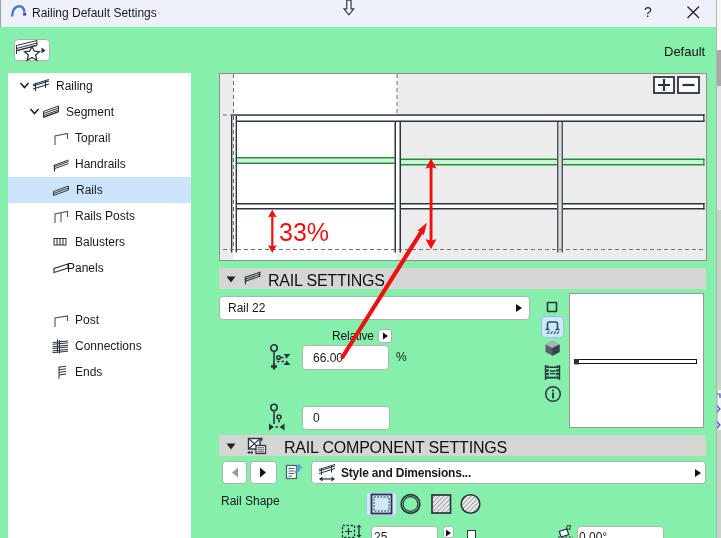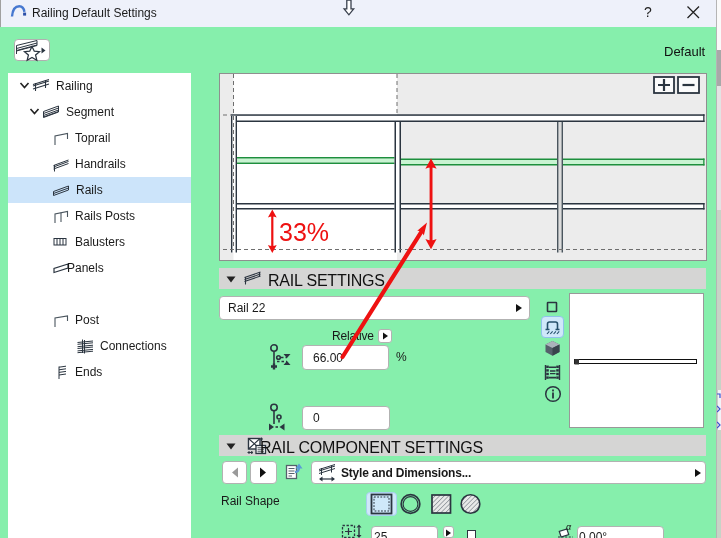--- a/index.html
+++ b/index.html
@@ -133,21 +133,21 @@
       <span class="lbl" style="left:59px;">Panels</span>
     </div>
     <div class="trow" style="top:234px;">
       <svg class="abs" style="left:45px;top:5px" width="17" height="17" viewBox="0 0 17 17">
           <g stroke="#4a555e" fill="none" stroke-width="1.1">
             <path d="M2 15 L2 6 L14.5 4 L14.5 9"></path>
           </g>
         </svg>
       <span class="lbl" style="left:67px;">Post</span>
     </div>
-    <div class="trow" style="top:260px;margin-left:25px;">
+    <div class="trow" style="top:260px;">
       <svg class="abs" style="left:43px;top:5px" width="19" height="16" viewBox="0 0 19 16">
           <g stroke="#2b3540" fill="none" stroke-width="1">
             <path d="M6.5 1.5 L6.5 15"></path>
             <path d="M8.5 2 L8.5 15.5"></path>
             <path d="M1.5 4.5 L17 3 M1.5 6.3 L17 4.8"></path>
             <path d="M1.5 8.7 L17 7.2 M1.5 10.5 L17 9"></path>
             <path d="M1.5 12.9 L17 11.4 M1.5 14.7 L17 13.2"></path>
           </g>
         </svg>
       <span class="lbl" style="left:67px;">Connections</span>
@@ -319,21 +319,21 @@
       <path d="M0.5 0.5 L9.5 0.5 L5 6.5 Z" fill="#222"></path>
     </svg>
   <svg class="abs" style="left:247px;top:437px" width="20" height="18" viewBox="0 0 20 18">
     <rect x="1.5" y="1.5" width="11.5" height="10.5" fill="#fff" stroke="#2b3540" stroke-width="1.4"></rect>
     <path d="M1.5 1.5 L13 12 M13 1.5 L1.5 12" stroke="#2b3540" stroke-width="1.1"></path>
     <rect x="9" y="8.5" width="9.5" height="8" fill="#fff" stroke="#2b3540" stroke-width="1.3"></rect>
     <path d="M10.5 10.8 L17 10.8 M10.5 12.8 L17 12.8 M10.5 14.8 L17 14.8" stroke="#2b3540" stroke-width="0.9"></path>
     <path d="M14.5 0.5 L14.5 4 M13 2 L16 2" stroke="#2b3540" stroke-width="1.2"></path>
     <path d="M2 14 L2 17 M0.5 15.5 L5.5 15.5 M4.5 14 L5.5 15.5 L4.5 17" stroke="#2b3540" stroke-width="1"></path>
   </svg>
-  <div class="hdrtxt" style="left:260px;top:439px;text-align:right;">RAIL COMPONENT SETTINGS</div>
+  <div class="hdrtxt" style="left:284px;top:439px;text-align:right;">RAIL COMPONENT SETTINGS</div>
 
   <div class="field" style="left:222px;top:461px;width:25px;height:23px;"></div>
   <div class="field" style="left:250px;top:461px;width:27px;height:23px;"></div>
   <svg class="abs" style="left:231px;top:467px" width="8" height="11" viewBox="0 0 8 11">
       <path d="M7 0.5 L1 5.5 L7 10.5 Z" fill="#9a9a9a"></path>
     </svg>
   <svg class="abs" style="left:259px;top:467px" width="8" height="11" viewBox="0 0 8 11">
       <path d="M1 0.5 L7 5.5 L1 10.5 Z" fill="#111"></path>
     </svg>
   <svg class="abs" style="left:285px;top:462px" width="20" height="21" viewBox="0 0 20 21">

